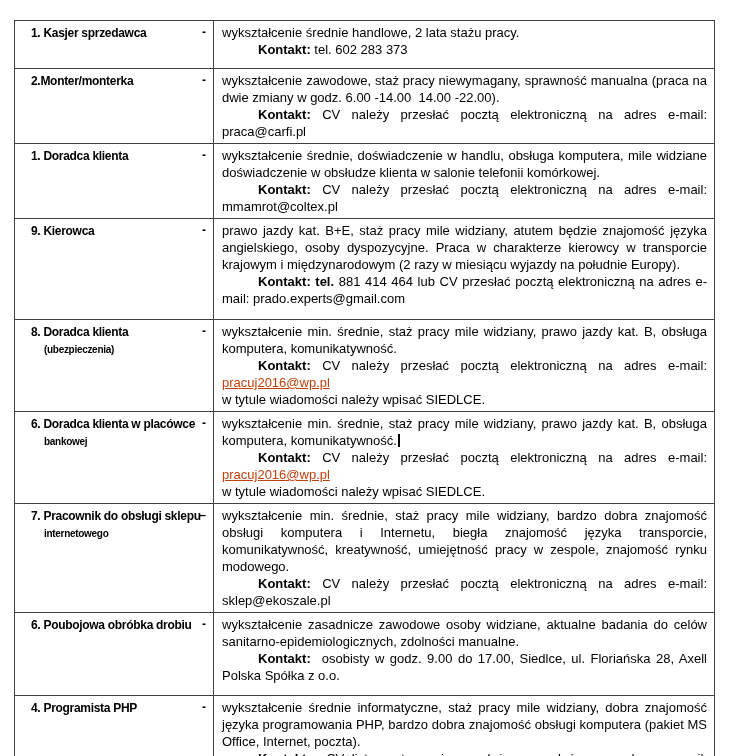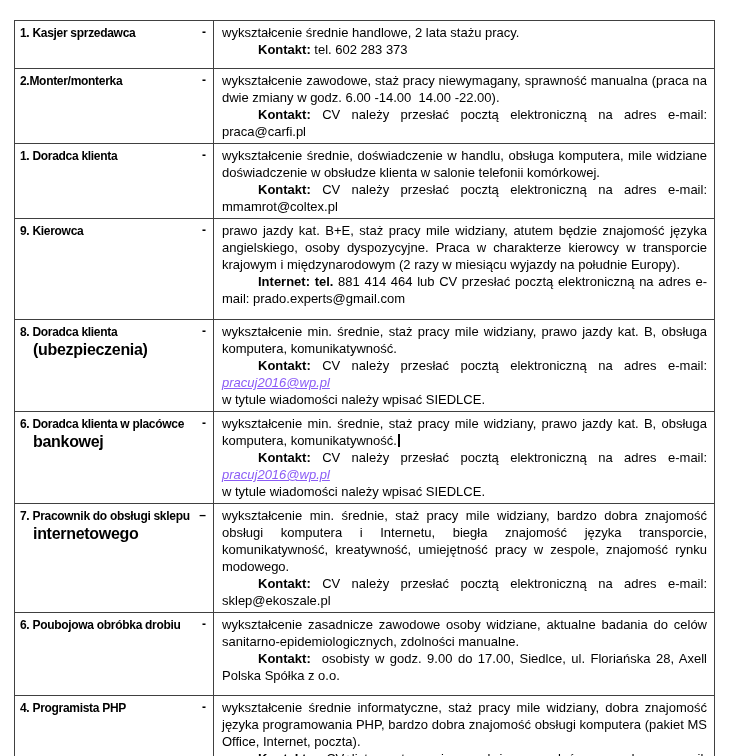--- a/index.html
+++ b/index.html
@@ -23,55 +23,54 @@
     border-collapse: collapse;
     table-layout: fixed;
     width: 700px;
   }
   col.col-title { width: 199px; }
   col.col-desc  { width: 501px; }
   td {
     border: 1px solid #404040;
     vertical-align: top;
   }
-  td.c1 { padding: 3px 5px 3px 5px; margin-left: 31px; }
+  td.c1 { padding: 3px 5px 3px 16px; margin-left: 31px; }
   td.c2 { padding: 3px 7px 3px 8px; }
   .t1 {
     position: relative;
     padding-right: 10px;
   }
   .title {
     font-weight: bold;
     font-size: 12px;
     letter-spacing: -0.3px;
     white-space: nowrap;
   }
   .dash {
     position: absolute;
     right: 2px;
     top: 0;
     font-weight: bold;
     font-size: 12px;
   }
   .t2 {
     font-weight: bold;
-    font-size: 16px;
+    font-size: 10px;
     letter-spacing: -0.3px;
     padding-left: 13px;
     white-space: nowrap;
   }
   .req, .contact {
     text-align: justify;
   }
   .klabel { font-weight: bold; margin-left: 36px; }
   .mail-link {
-    color: #8b5cf6;
+    color: #c2410c;
     text-decoration: underline;
     cursor: pointer;
-    font-style: italic;
   }
   .cursor {
     display: inline-block;
     width: 2px;
     height: 13px;
     background: #000;
     margin-left: 1px;
     vertical-align: -2px;
   }
 </style>
@@ -118,21 +117,21 @@
 
     </td>
   </tr>
         <tr style="height: 101px;">
     <td class="c1">
       <div class="t1"><span class="title">9. Kierowca</span><span class="dash">-</span></div>
 
     </td>
     <td class="c2">
       <div class="req"><span>prawo jazdy kat. B+E, staż pracy mile widziany, atutem będzie znajomość języka angielskiego, osoby dyspozycyjne. Praca w charakterze kierowcy w transporcie krajowym i międzynarodowym (2 razy w miesiącu wyjazdy na południe Europy).</span></div>
-      <div class="contact"><span class="klabel">Internet: tel.</span><span> 881 414 464 lub CV przesłać pocztą elektroniczną na adres e-mail: prado.experts@gmail.com</span></div>
+      <div class="contact"><span class="klabel">Kontakt: tel.</span><span> 881 414 464 lub CV przesłać pocztą elektroniczną na adres e-mail: prado.experts@gmail.com</span></div>
 
     </td>
   </tr>
         <tr style="height: 87px;">
     <td class="c1">
       <div class="t1"><span class="title">8. Doradca klienta</span><span class="dash">-</span></div>
       <div class="t2">(ubezpieczenia)</div>
     </td>
     <td class="c2">
       <div class="req"><span>wykształcenie min. średnie, staż pracy mile widziany, prawo jazdy kat. B, obsługa komputera, komunikatywność.</span></div>

